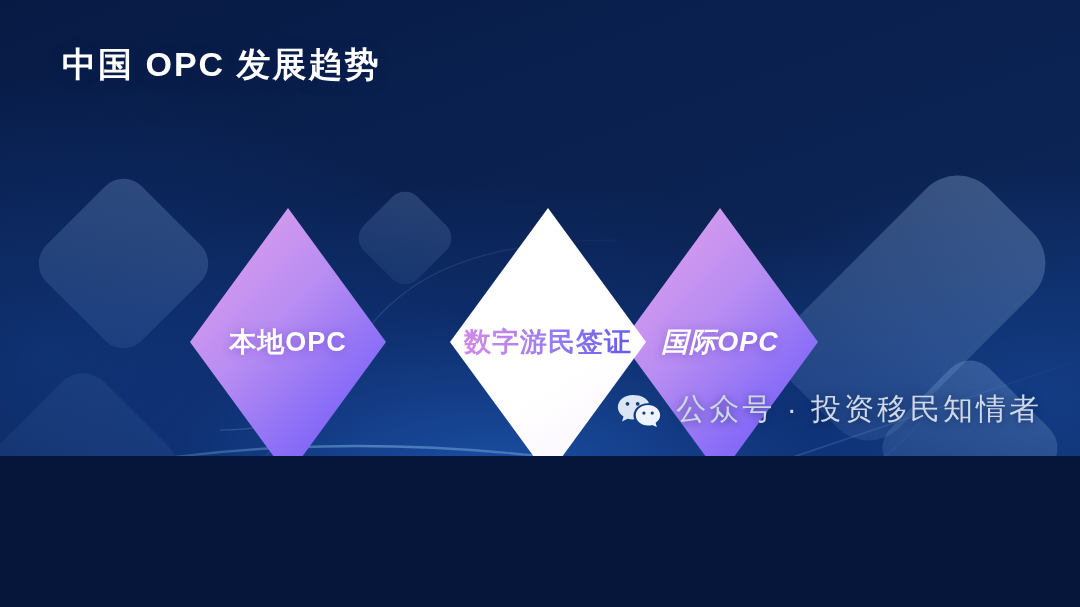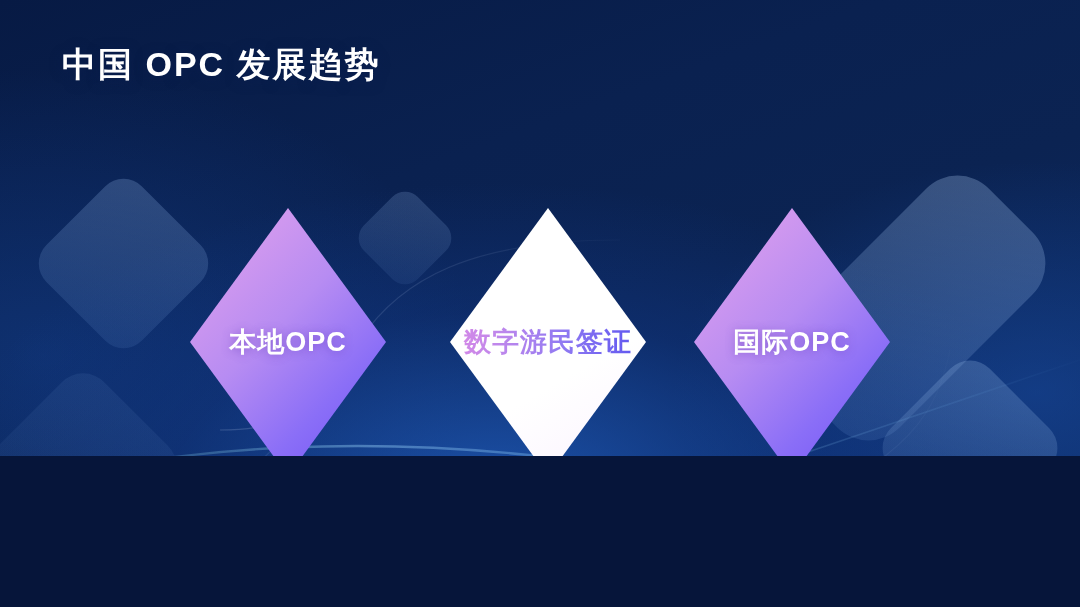--- a/index.html
+++ b/index.html
@@ -134,21 +134,21 @@
     background: linear-gradient(90deg, #d98ae6 0%, #bb86ec 28%, #8f79f2 58%, #5a52ef 100%);
     -webkit-background-clip: text;
     background-clip: text;
     color: transparent;
     -webkit-text-fill-color: transparent;
   }
 
   
   .d1 { left: 288px; z-index: 2; }
   .d2 { left: 548px; z-index: 3; }
-  .d3 { left: 792px; z-index: 1; }
+  .d3 { left: 720px; z-index: 1; font-style: italic; }
 
   
   .footer {
     position: absolute;
     right: 38px;
     bottom: 26px;
     display: flex;
     align-items: center;
     gap: 14px;
     z-index: 5;
@@ -222,14 +222,27 @@
       <div class="label label-grad">数字游民签证</div>
     </div>
 
     <div class="diamond d-purple d3">
       <div class="shape"></div>
       <div class="label label-white">国际OPC</div>
     </div>
 
   </div>
 
+  <div class="footer">
+    <svg class="wechat-icon" viewBox="0 0 48 36">
+
+      <path d="M17.5 2.2 C8.6 2.2 1.6 8.0 1.6 15.0 C1.6 19.0 3.9 22.6 7.6 24.9 L6.0 30.2 L11.9 27.3 C13.7 27.8 15.6 28.0 17.5 28.0 C18.0 28.0 18.5 28.0 19.0 27.9 C18.5 26.6 18.2 25.2 18.2 23.8 C18.2 16.6 25.1 10.9 33.4 10.9 C33.8 10.9 34.2 10.9 34.6 10.9 C33.1 5.9 25.9 2.2 17.5 2.2 Z" fill="#dbe6f5"></path>
+      <circle cx="11.8" cy="11.4" r="2.0" fill="#1c3a72"></circle>
+      <circle cx="22.6" cy="11.4" r="2.0" fill="#1c3a72"></circle>
+
+      <path d="M46.4 23.6 C46.4 17.6 40.6 12.8 33.5 12.8 C26.4 12.8 20.6 17.6 20.6 23.6 C20.6 29.6 26.4 34.4 33.5 34.4 C35.1 34.4 36.6 34.2 38.0 33.8 L42.9 36.0 L41.6 31.5 C44.5 29.6 46.4 26.8 46.4 23.6 Z" fill="#eef4fc"></path>
+      <circle cx="29.2" cy="21.2" r="1.7" fill="#1c3a72"></circle>
+      <circle cx="38.0" cy="21.2" r="1.7" fill="#1c3a72"></circle>
+    </svg>
+    <div class="footer-text">公众号 · 投资移民知情者</div>
+  </div>
 
 </div>
 
 </body></html>

